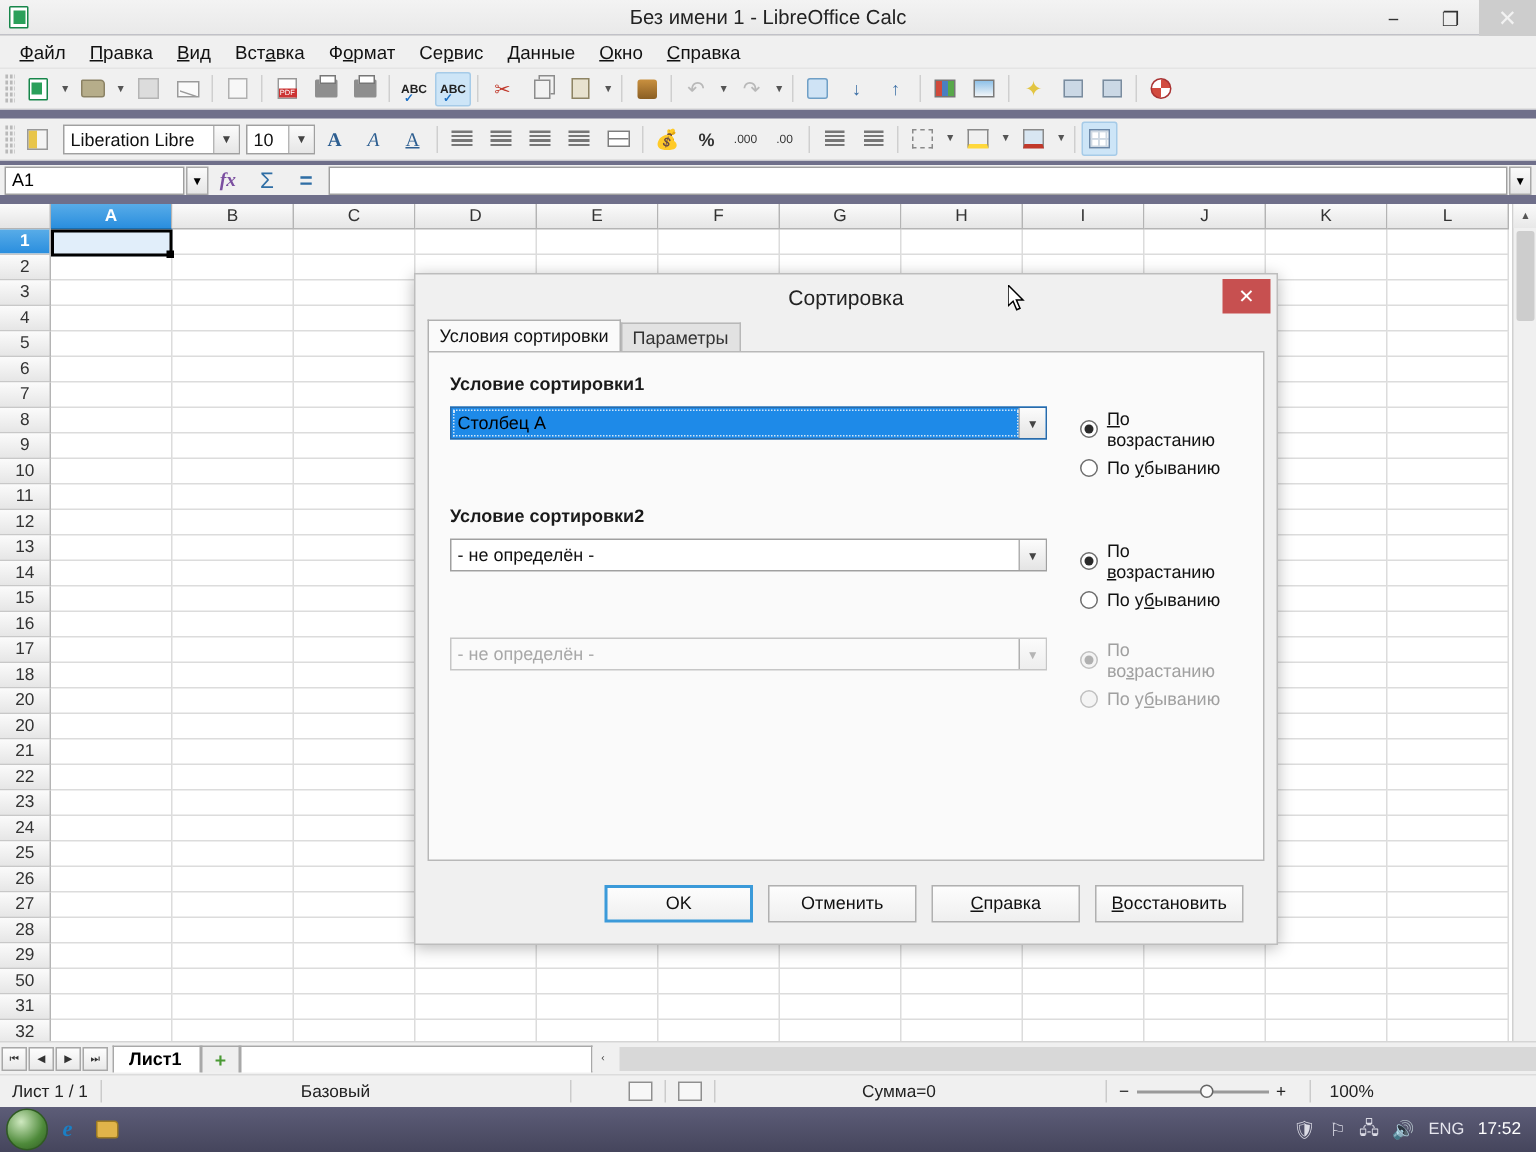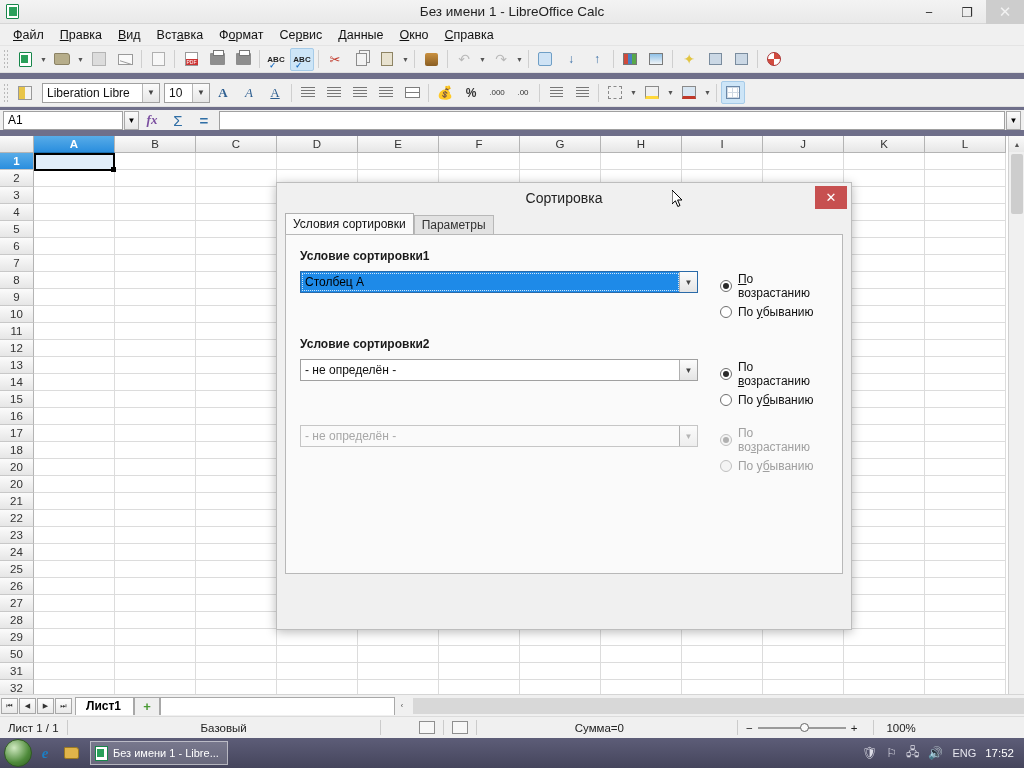--- a/index.html
+++ b/index.html
@@ -1142,38 +1142,40 @@
             <span>По во<u>з</u>растанию</span>
           </div>
           <div class="radio dis">
             <span class="rdot"></span>
             <span>По у<u>б</u>ыванию</span>
           </div>
         </div>
       </div>
     </div>
 
+    <div class="dlg-buttons">
+      <div class="dbtn focus">OK</div>
+      <div class="dbtn">Отменить</div>
+      <div class="dbtn"><u>С</u>правка</div>
+      <div class="dbtn"><u>В</u>осстановить</div>
+    </div>
   </div>
 
   <svg class="cursor" viewBox="0 0 12 19">
     <polygon points="0,0 0,14 3.4,10.8 5.8,16.5 8,15.5 5.6,10 10,10" fill="#ffffff" stroke="#000000" stroke-width="1"></polygon>
   </svg>
 
   <div class="taskbar">
     <div class="start-orb"></div>
     <div class="tb-quick">
         <span class="ie-ico">e</span>
       </div>
     <div class="tb-quick">
         <span class="fe-ico"></span>
       </div>
-    <div class="task-btn">
-      <span class="task-ico"></span>
-      <span>Без имени 1 - Libre...</span>
-    </div>
     <div class="tray">
       <span class="tray-ico">🛡</span>
       <span class="tray-ico">⚐</span>
       <span class="tray-ico">🖧</span>
       <span class="tray-ico">🔊</span>
       <span>ENG</span>
       <span class="tray-clock">17:52</span>
     </div>
   </div>
 

